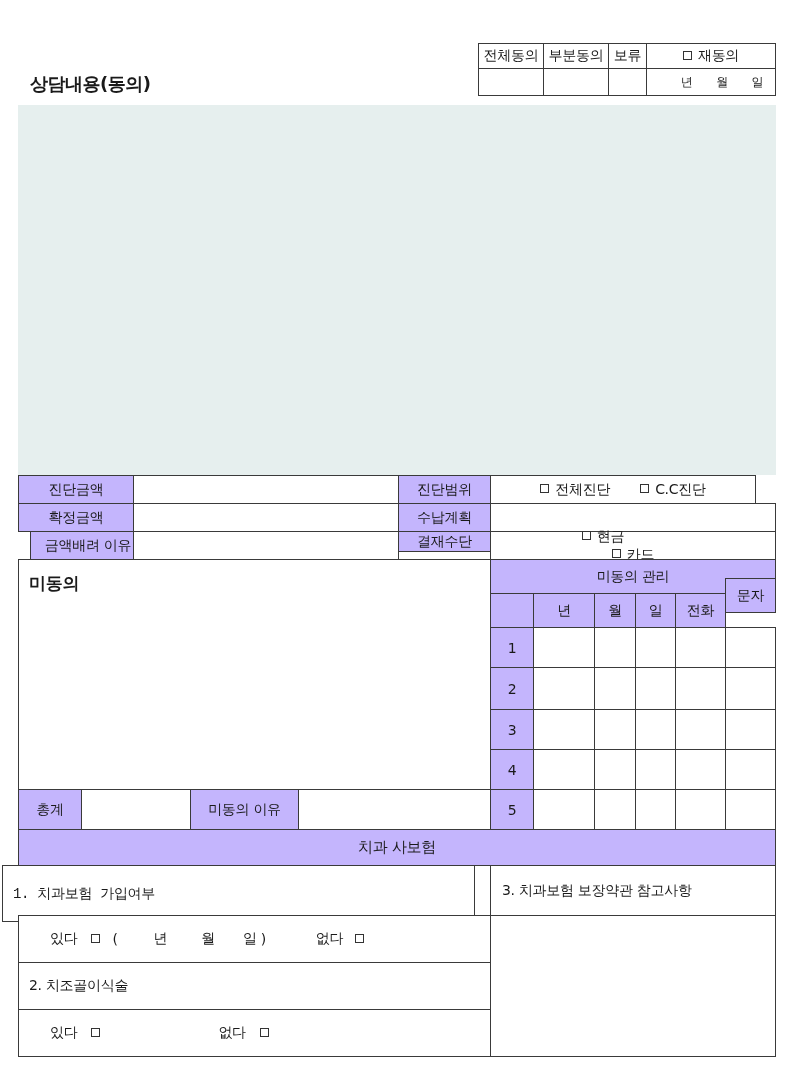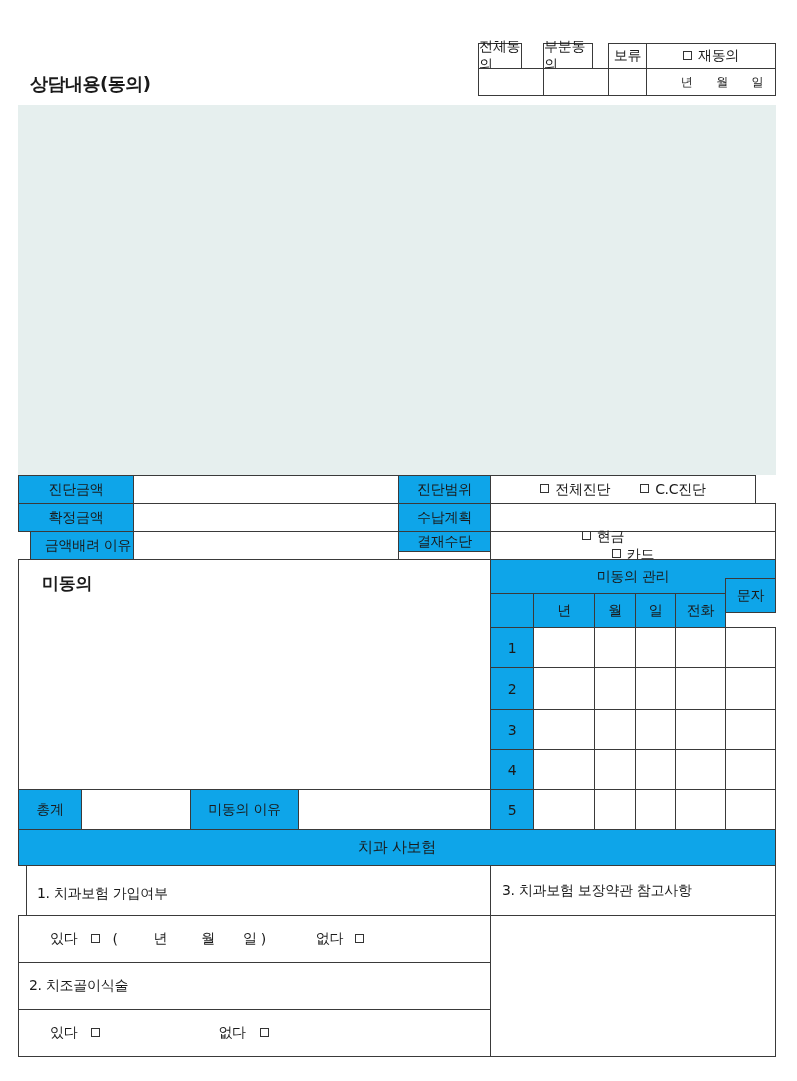--- a/index.html
+++ b/index.html
@@ -1,35 +1,35 @@
 <!DOCTYPE html>
 <html><head>
 <meta charset="utf-8">
 <style>
   html, body { margin:0; padding:0; background:#ffffff; }
   body { width:797px; height:1081px; position:relative; font-family:"DejaVu Sans", "Liberation Sans", sans-serif; color:#1a1a1a; overflow:hidden; }
   .abs { position:absolute; box-sizing:border-box; }
   .title { left:30px; top:72px; font-size:18px; font-weight:bold; letter-spacing:-0.5px; }
   .cell { position:absolute; box-sizing:border-box; border:1px solid #3a3a3a; display:flex; align-items:center; justify-content:center; font-size:14px; letter-spacing:-0.3px; background:#ffffff; }
-  .hd { background:#0ea5e9; }
+  .hd { background:#c4b5fd; }
   .left { justify-content:flex-start; padding-left:10px; }
   .note-area { left:18px; top:105px; width:758px; height:370px; background:#e6efee; }
   .small { font-size:12px; }
   .chk { display:inline-block; width:9px; height:9px; border:1px solid #333; margin-right:6px; vertical-align:middle; box-sizing:border-box; position:relative; top:-1px; }
   .opt { display:inline-flex; align-items:center; }
   .bold-lbl { font-weight:bold; font-size:17px; }
 </style>
 </head>
 <body>
 
 <div class="abs title">상담내용(동의)</div>
 
 <div>
-  <div class="cell" style="left:478px;top:43px;width:44px;height:26px;">전체동의</div>
-  <div class="cell" style="left:543px;top:43px;width:50px;height:26px;">부분동의</div>
+  <div class="cell" style="left:478px;top:43px;width:66px;height:26px;">전체동의</div>
+  <div class="cell" style="left:543px;top:43px;width:66px;height:26px;">부분동의</div>
   <div class="cell" style="left:608px;top:43px;width:39px;height:26px;">보류</div>
   <div class="cell" style="left:646px;top:43px;width:130px;height:26px;">
     <span class="opt">
         <span class="chk"></span>
         <span>재동의</span>
       </span>
   </div>
   <div class="cell" style="left:478px;top:68px;width:66px;height:28px;"></div>
   <div class="cell" style="left:543px;top:68px;width:66px;height:28px;"></div>
   <div class="cell" style="left:608px;top:68px;width:39px;height:28px;"></div>
@@ -71,21 +71,21 @@
         <span class="chk"></span>
         <span>현금</span>
       </span>
     <span class="opt">
         <span class="chk"></span>
         <span>카드</span>
       </span>
   </div>
 </div>
 
-<div class="cell" style="left:18px;top:559px;width:473px;height:231px;align-items:flex-start;justify-content:flex-start;padding:12px 23px;">
+<div class="cell" style="left:18px;top:559px;width:473px;height:231px;align-items:flex-start;justify-content:flex-start;padding:12px 10px;">
   <span class="bold-lbl">미동의</span>
 </div>
 <div class="cell hd" style="left:18px;top:789px;width:64px;height:41px;">총계</div>
 <div class="cell" style="left:81px;top:789px;width:110px;height:41px;"></div>
 <div class="cell hd" style="left:190px;top:789px;width:109px;height:41px;">미동의 이유</div>
 <div class="cell" style="left:298px;top:789px;width:193px;height:41px;"></div>
 
 <div>
   <div class="cell hd" style="left:490px;top:559px;width:286px;height:35px;">미동의 관리</div>
 
@@ -128,21 +128,21 @@
   <div class="cell" style="left:533px;top:789px;width:62px;height:41px;"></div>
   <div class="cell" style="left:594px;top:789px;width:42px;height:41px;"></div>
   <div class="cell" style="left:635px;top:789px;width:41px;height:41px;"></div>
   <div class="cell" style="left:675px;top:789px;width:51px;height:41px;"></div>
   <div class="cell" style="left:725px;top:789px;width:51px;height:41px;"></div>
 </div>
 
 <div>
   <div class="cell hd" style="left:18px;top:829px;width:758px;height:37px;font-size:15px;">치과 사보험</div>
 
-  <div class="cell left" style="left:26px;top:865px;width:473px;height:57px;">1. 치과보험 가입여부</div>
+  <div class="cell left" style="left:2px;top:865px;width:473px;height:57px;font-family:Liberation Mono, monospace;">1. 치과보험 가입여부</div>
   <div class="cell left" style="left:18px;top:915px;width:473px;height:48px;padding-left:31px;">
     <span>있다</span>
     <span class="chk" style="margin-left:14px;margin-right:12px;"></span>
     <span>(</span>
     <span style="margin-left:36px;">년</span>
     <span style="margin-left:34px;">월</span>
     <span style="margin-left:28px;">일</span>
     <span style="margin-left:4px;">)</span>
     <span style="margin-left:50px;">없다</span>
     <span class="chk" style="margin-left:12px;"></span>

